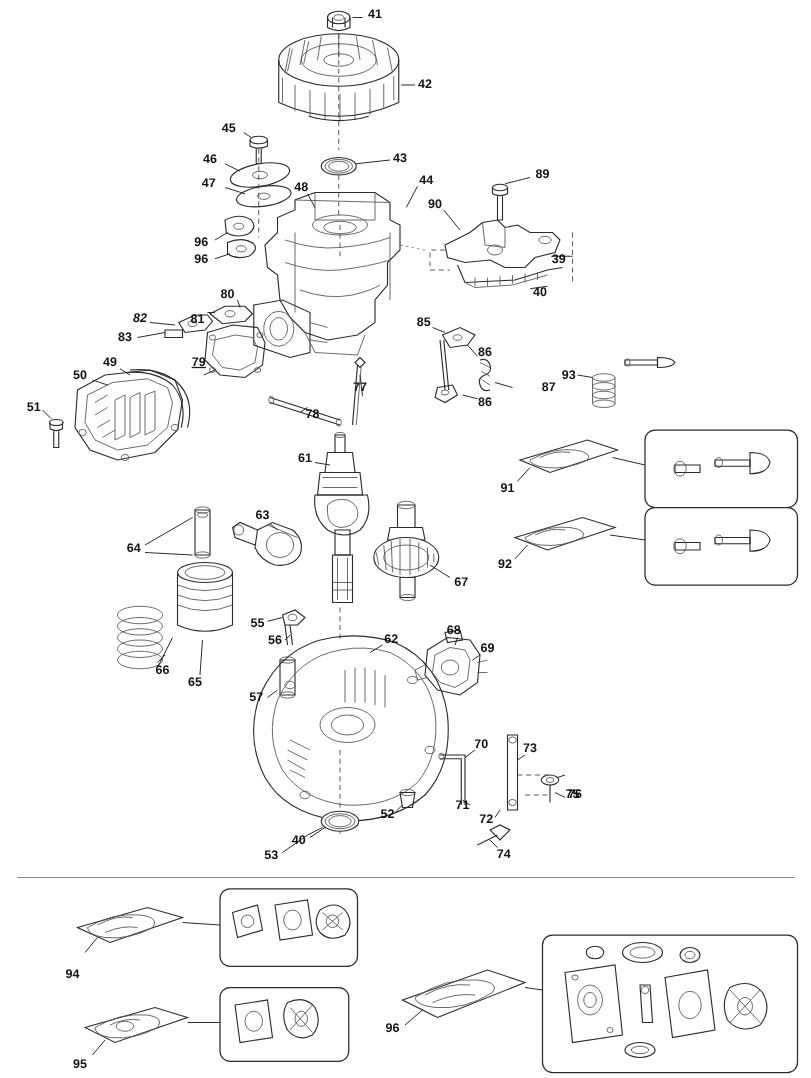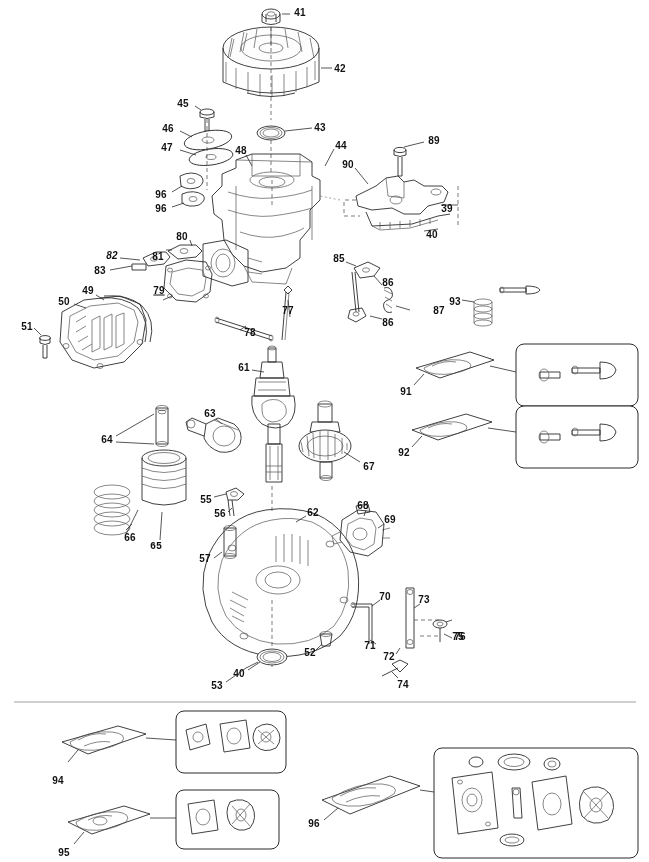--- a/index.html
+++ b/index.html
@@ -556,21 +556,21 @@
   <div class="callout" style="left:288px; top:310px;">77</div>
   <div class="callout" style="left:27px; top:326px;">51</div>
   <div class="callout" style="left:250px; top:332px;">78</div>
   <div class="callout" style="left:406px; top:391px;">91</div>
   <div class="callout" style="left:244px; top:367px;">61</div>
   <div class="callout" style="left:210px; top:413px;">63</div>
   <div class="callout" style="left:107px; top:439px;">64</div>
   <div class="callout" style="left:404px; top:452px;">92</div>
   <div class="callout" style="left:369px; top:466px;">67</div>
   <div class="callout" style="left:130px; top:537px;">66</div>
-  <div class="callout" style="left:156px; top:546px;font-family:Liberation Mono, monospace;">65</div>
+  <div class="callout" style="left:156px; top:546px;">65</div>
   <div class="callout" style="left:206px; top:499px;text-align:right;">55</div>
   <div class="callout" style="left:220px; top:513px;">56</div>
   <div class="callout" style="left:313px; top:512px;">62</div>
   <div class="callout" style="left:363px; top:505px;">68</div>
   <div class="callout" style="left:390px; top:519px;">69</div>
   <div class="callout" style="left:205px; top:558px;">57</div>
   <div class="callout" style="left:385px; top:596px;">70</div>
   <div class="callout" style="left:424px; top:599px;">73</div>
   <div class="callout" style="left:458px; top:620px;margin-top:16px;">75</div>
   <div class="callout" style="left:460px; top:636px;">76</div>

